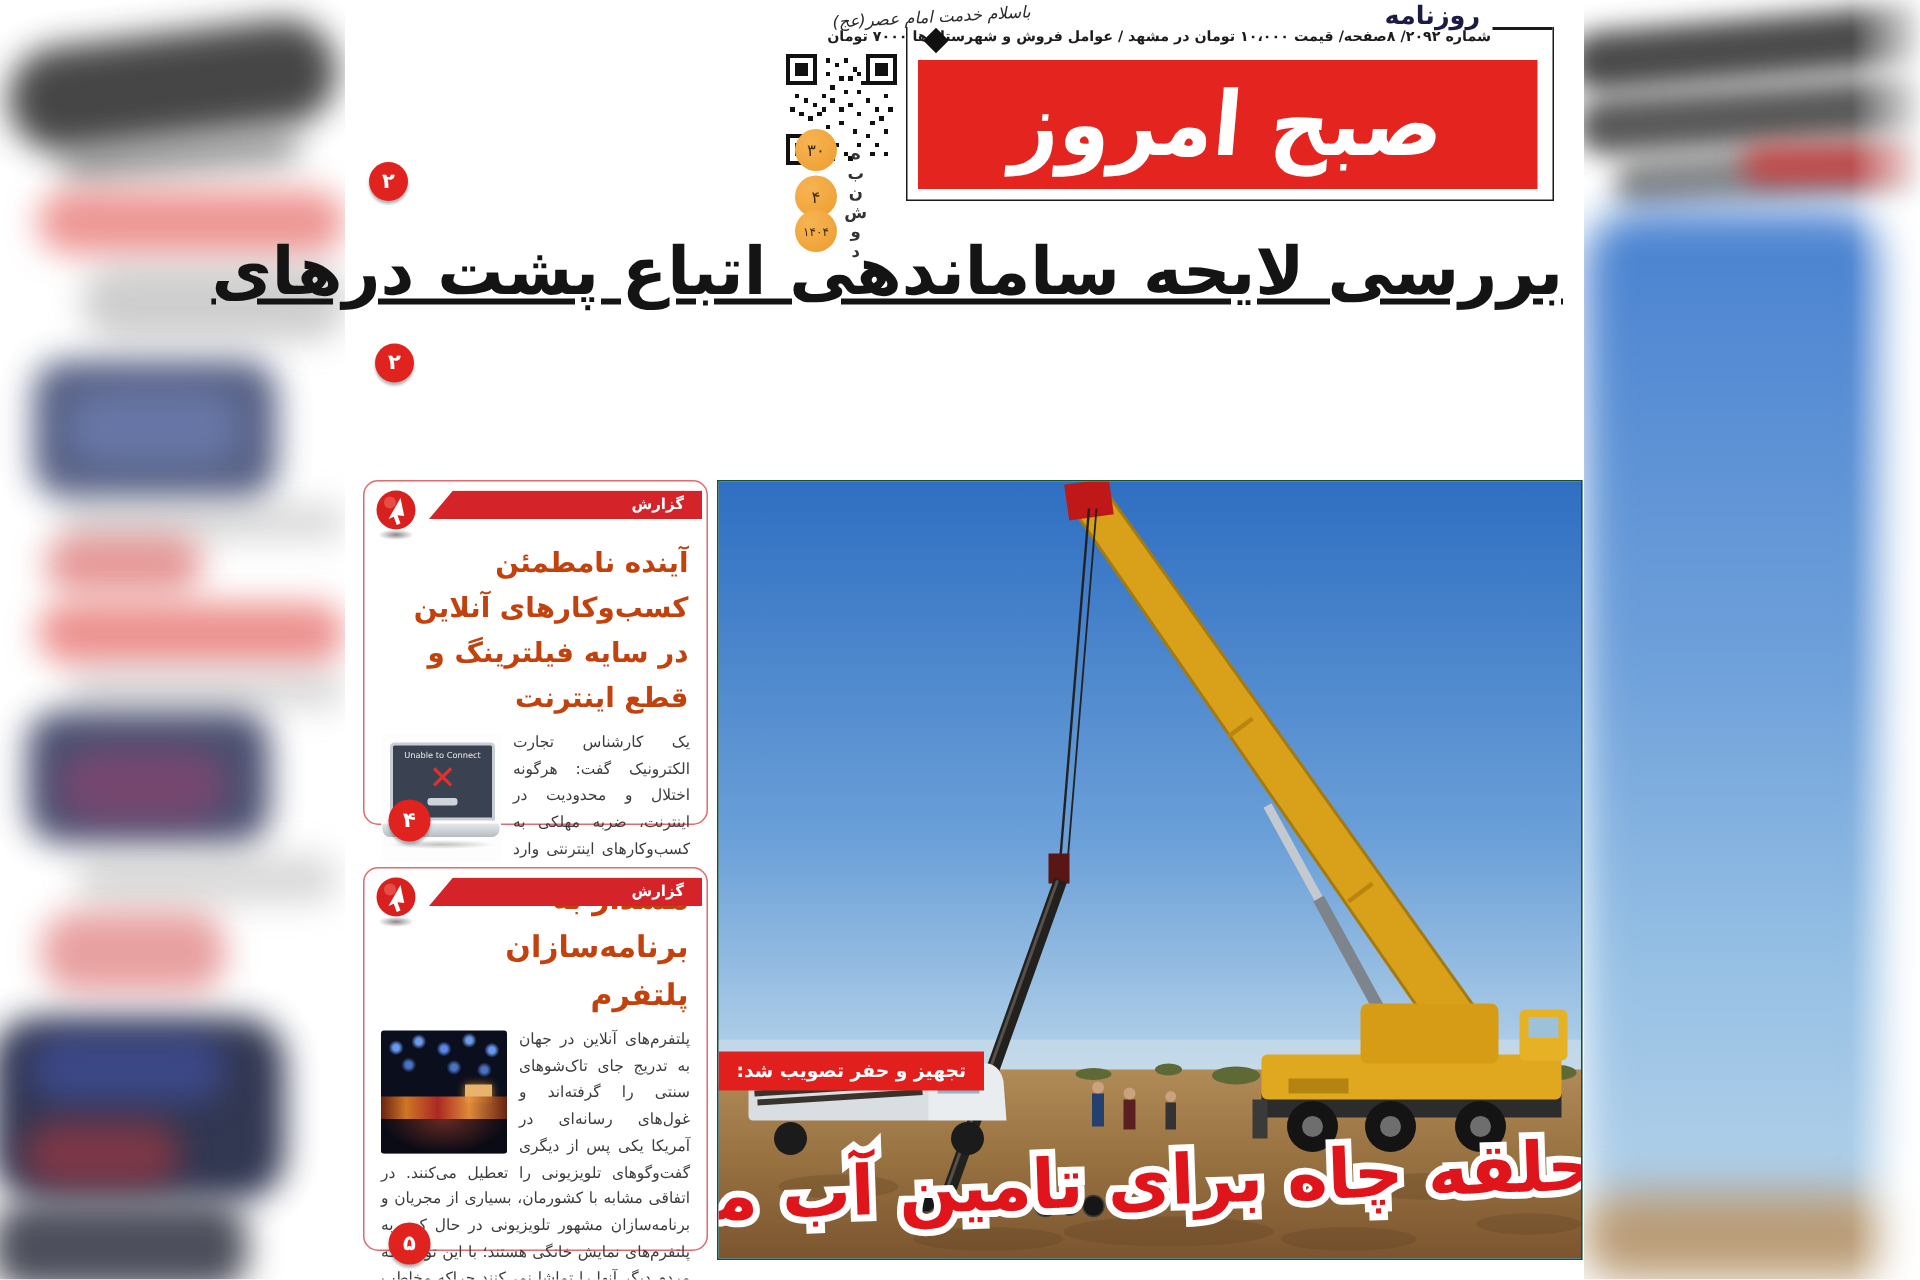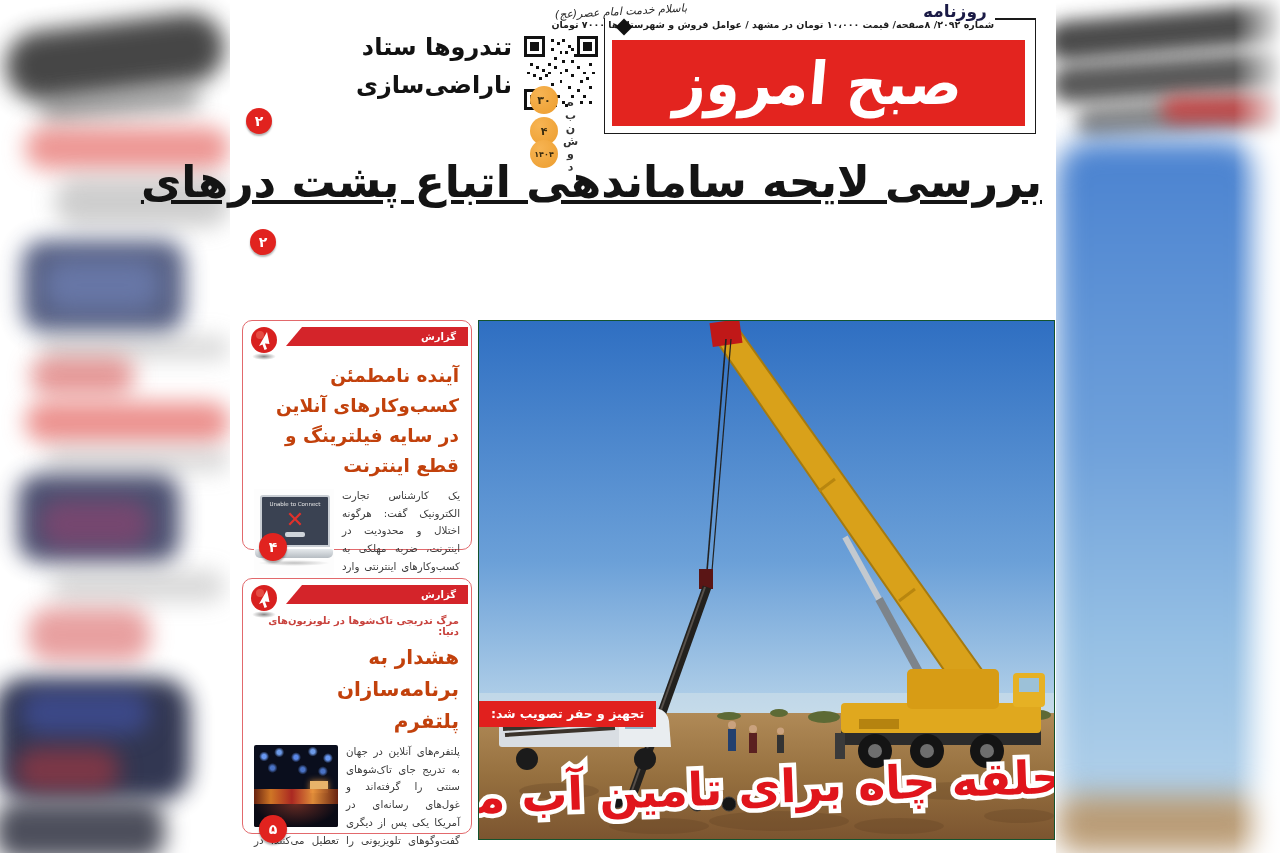--- a/index.html
+++ b/index.html
@@ -32,21 +32,21 @@
             color:#1b1b46;background:#fff;padding:0 5px;}
   .mh-info{position:absolute;left:392px;top:19px;width:372px;font-size:9.5px;font-weight:bold;
            color:#1c1c1c;text-align:right;white-space:nowrap;background:transparent;}
   .mh-diamond{position:absolute;left:388px;top:21px;width:12px;height:12px;background:#111;
               transform:rotate(45deg);}
   .mh-dedic{position:absolute;left:306px;top:5px;width:170px;font-size:11px;font-style:italic;
             color:#2a2a2a;text-align:center;transform:rotate(-3deg);}
   .qr{position:absolute;left:294px;top:36px;width:74px;height:74px;}
   .date-circ{position:absolute;left:300px;width:28px;height:28px;border-radius:50%;
              background:radial-gradient(circle at 35% 30%,#f7b453,#ec9d2e);
-             color:#3a2c10;font-weight:bold;display:flex;align-items:center;justify-content:center;}
+             color:#3a2c10;font-weight:normal;display:flex;align-items:center;justify-content:center;}
   .weekday{position:absolute;left:334px;top:88px;height:86px;font-size:11px;font-weight:bold;
            color:#333;writing-mode:vertical-rl;text-orientation:upright;letter-spacing:2px;}
 
   
   .tl-head{position:absolute;left:10px;top:28px;width:272px;direction:rtl;text-align:right;
            font-size:24px;line-height:38px;font-weight:bold;color:#121212;letter-spacing:-.5px;}
   .lead{position:absolute;left:20px;top:150px;width:792px;direction:rtl;text-align:left;
         font-size:44px;line-height:64px;font-weight:bold;color:#141414;letter-spacing:-1px;
         white-space:nowrap;text-decoration:underline;}
   .refcirc{display:inline-flex;width:26px;height:26px;border-radius:50%;background:#e1231f;
@@ -232,21 +232,20 @@
           <span>۴</span>
         </div>
       <div class="date-circ" style="top:140px;font-size:8px;justify-content:center;">
           <span>۱۴۰۴</span>
         </div>
       <div class="weekday rtl">دوشنبه</div>
     </div>
   </div>
 
   <div class="tl-head">
-    <div>تندروها ستاد ناراضی‌سازی</div>
   </div>
   <div class="refcirc abs" style="left:16px;top:108px;">
     <span>۲</span>
   </div>
 
   <div class="lead">
     <div>بررسی لایحه ساماندهی اتباع پشت درهای</div>
     <div><span class="refcirc" style="margin-right:16px;vertical-align:14px;">
           <span>۲</span>
         </span></div>
@@ -279,21 +278,20 @@
   </div>
 
   <div class="art" style="top:578px;height:254px;">
     <div class="art-bar">گزارش</div>
     <svg class="art-ball" viewBox="0 0 28 28">
       <circle cx="14" cy="14" r="13" fill="#d8201f"></circle>
       <circle cx="10" cy="9" r="4" fill="#ef6a5e" opacity=".6"></circle>
       <polygon points="17,6 9,20 12.5,18.5 14.5,24 17,23 15,17.5 19.5,18" fill="#fff"></polygon>
     </svg>
     <div class="ball-shadow"></div>
-    <div class="art-kicker">مرگ تدریجی تاک‌شوها در تلویزیون‌های دنیا:</div>
     <div class="art-h" style="margin-top:4px;font-size:20px;line-height:32px;">هشدار به برنامه‌سازان پلتفرم</div>
     <div class="art-body">
       <div class="art-img tv">
         <div class="tv-lights"></div>
         <div class="tv-screen"></div>
         <div class="tv-stage"></div>
         <div class="tv-floor"></div>
       </div>
       <span>پلتفرم‌های آنلاین در جهان به تدریج جای تاک‌شوهای سنتی را گرفته‌اند و غول‌های رسانه‌ای در آمریکا یکی پس از دیگری گفت‌وگوهای تلویزیونی را تعطیل می‌کنند. در اتفاقی مشابه با کشورمان، بسیاری از مجریان و برنامه‌سازان مشهور تلویزیونی در حال کوچ به پلتفرم‌های نمایش خانگی هستند؛ با این توجیه که مردم دیگر آنها را تماشا نمی‌کنند چراکه مخاطب ترجیح می‌دهد هرزمان که می‌خواهد برنامه مورد علاقه‌اش را تماشا کند...</span>
     </div>

